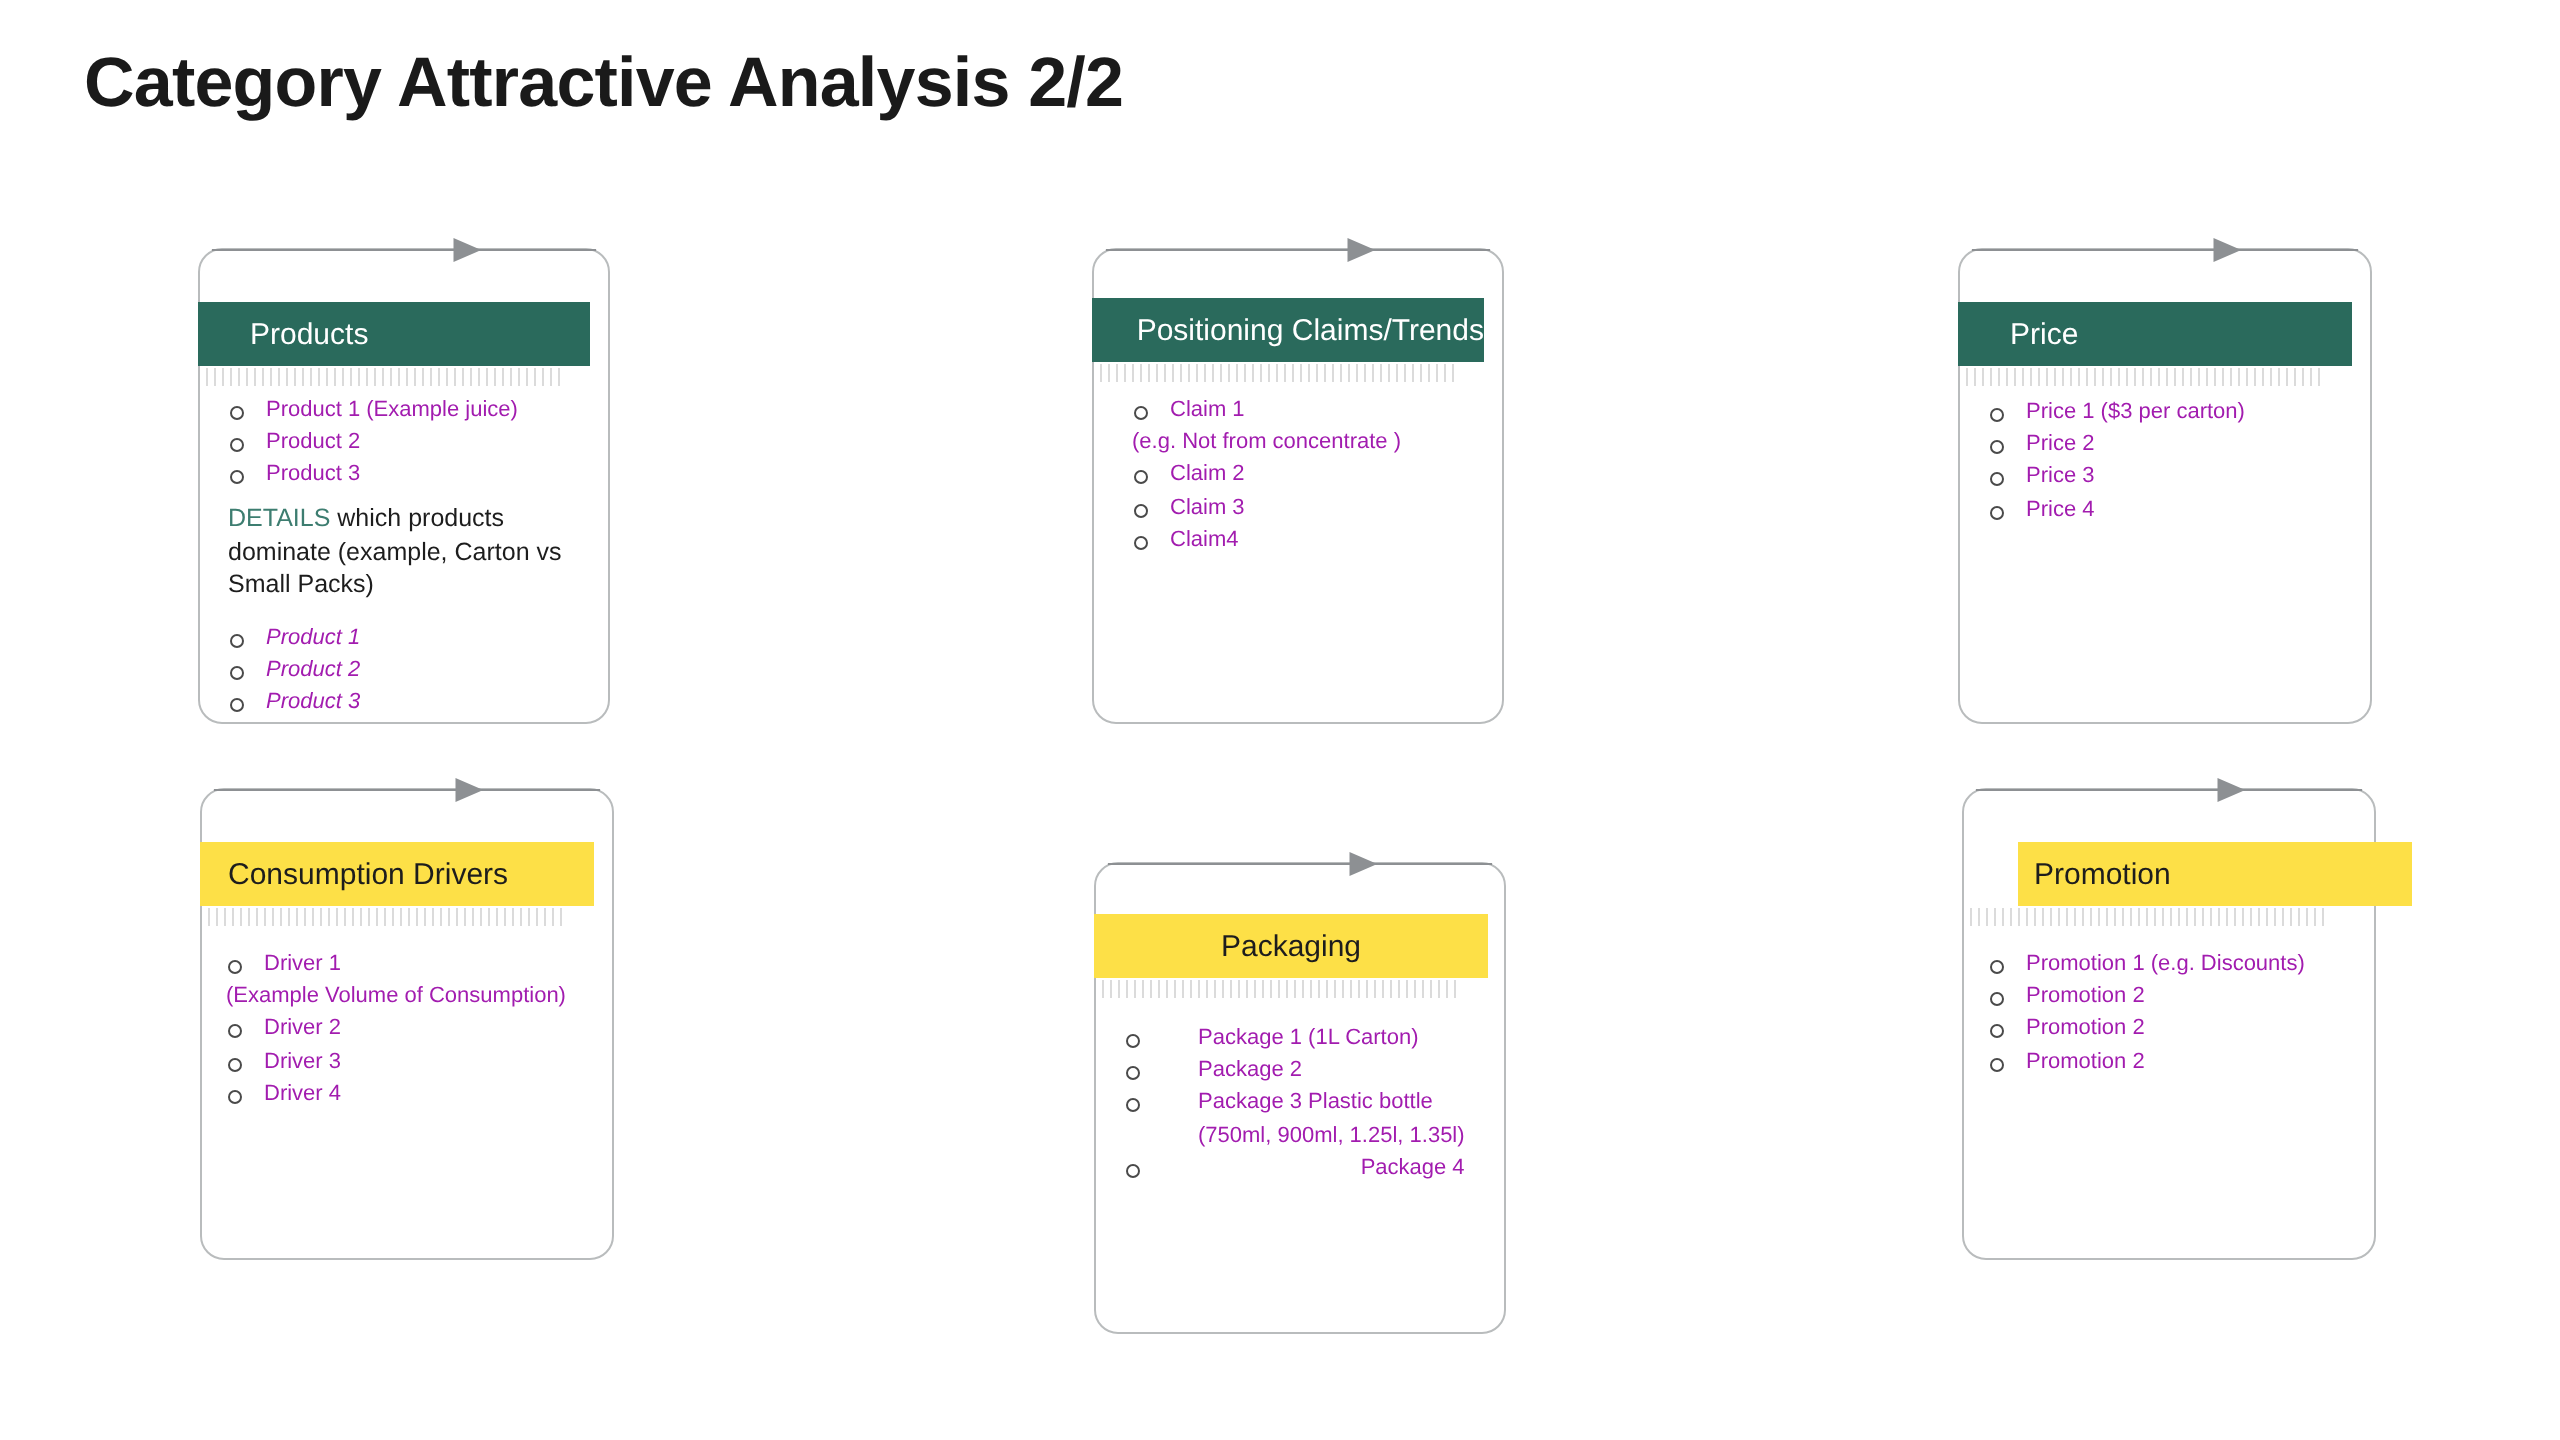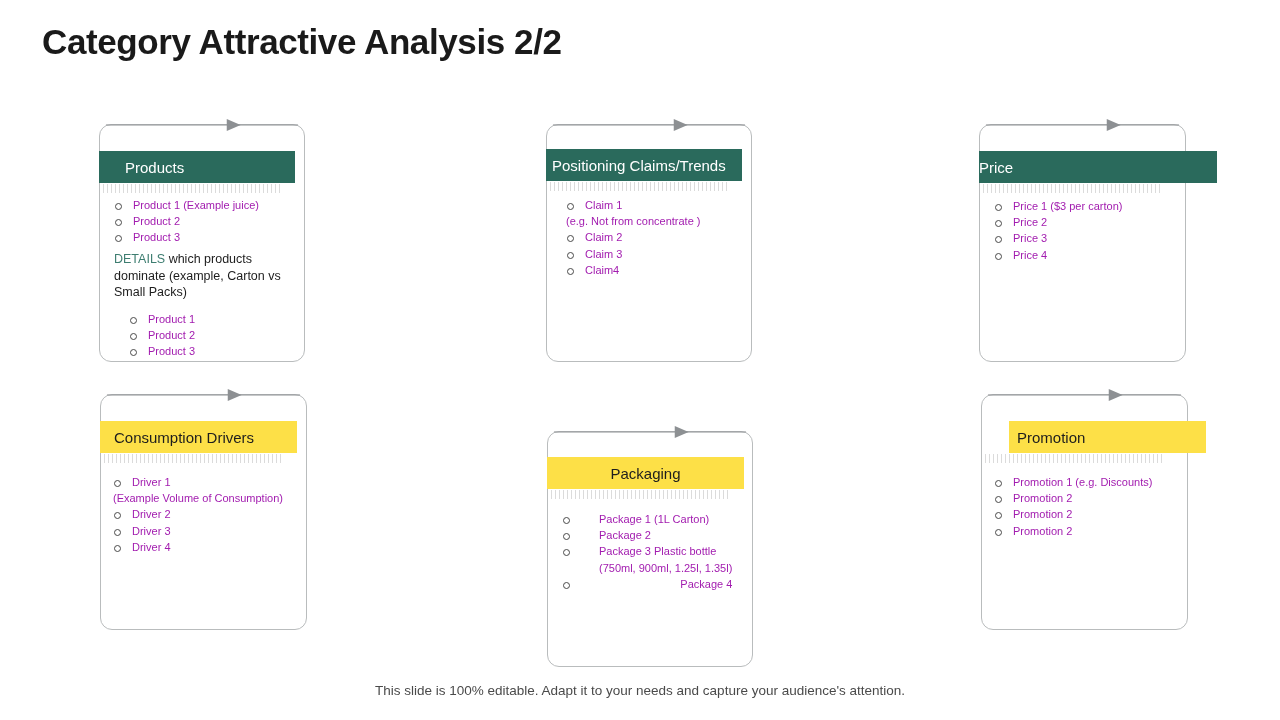--- a/index.html
+++ b/index.html
@@ -168,56 +168,56 @@
       <ul class="bullets" style="top:73px; left:14px;">
         <li>Product 1 (Example juice)</li>
         <li>Product 2</li>
         <li>Product 3</li>
       </ul>
 
       <div class="details-block" style="top:126px; left:14px;">
         <span class="details-kw">DETAILS</span><span> which products dominate (example, Carton vs Small Packs)</span>
       </div>
 
-      <ul class="bullets" style="top:187px; left:29px;">
+      <ul class="bullets" style="top:187px; left:14px;font-style:italic;">
         <li>Product 1</li>
         <li>Product 2</li>
         <li>Product 3</li>
       </ul>
     </div>
 
     <div class="card" style="left:546px; top:6px; width:206px; height:238px;">
       <div class="top-arrow">
         <svg viewBox="0 0 206 16" preserveAspectRatio="none">
           <line x1="6" y1="8" x2="200" y2="8" stroke="#8d9093" stroke-width="1"></line>
           <polygon points="128,2 142,8 128,14" fill="#8d9093"></polygon>
         </svg>
       </div>
-      <div class="card-header dark" style="top:24px; left:-1px; width:196px; padding-left:6px;">
+      <div class="card-header dark" style="top:24px; left:-1px; width:196px; padding-left:6px;justify-content:flex-end;">
         <span>Positioning Claims/Trends</span>
       </div>
       <div class="hatch" style="top:57px; left:3px; width:180px;"></div>
 
       <ul class="bullets" style="top:73px; left:19px;">
         <li>Claim 1</li>
         <li class="cont">(e.g. Not from concentrate )</li>
         <li>Claim 2</li>
         <li>Claim 3</li>
         <li>Claim4</li>
       </ul>
     </div>
 
     <div class="card" style="left:979px; top:6px; width:207px; height:238px;">
       <div class="top-arrow">
         <svg viewBox="0 0 207 16" preserveAspectRatio="none">
           <line x1="6" y1="8" x2="201" y2="8" stroke="#8d9093" stroke-width="1"></line>
           <polygon points="128,2 142,8 128,14" fill="#8d9093"></polygon>
         </svg>
       </div>
-      <div class="card-header dark" style="top:26px; left:-1px; width:238px; text-align:center;">
+      <div class="card-header dark" style="top:26px; left:-1px; width:197px; padding-left:26px;text-align:center;">
         <span>Price</span>
       </div>
       <div class="hatch" style="top:59px; left:3px; width:180px;"></div>
 
       <ul class="bullets" style="top:74px; left:14px;">
         <li>Price 1 ($3 per carton)</li>
         <li>Price 2</li>
         <li>Price 3</li>
         <li>Price 4</li>
       </ul>
@@ -280,15 +280,14 @@
       <ul class="bullets" style="top:80px; left:12px;">
         <li>Promotion 1 (e.g. Discounts)</li>
         <li>Promotion 2</li>
         <li>Promotion 2</li>
         <li>Promotion 2</li>
       </ul>
     </div>
 
   </div>
 
-  <div class="footer-note">This slide is 100% editable. Adapt it to your needs and capture your audience's attention.</div>
 
 </div>
 
 </body></html>

